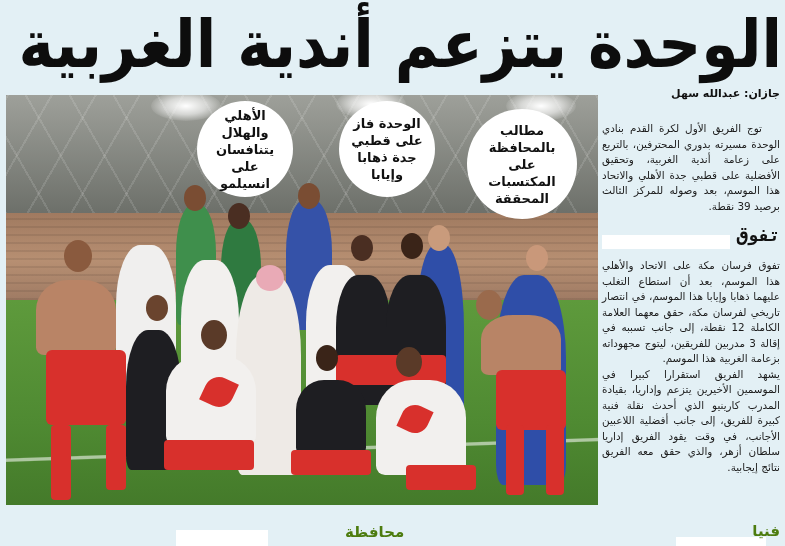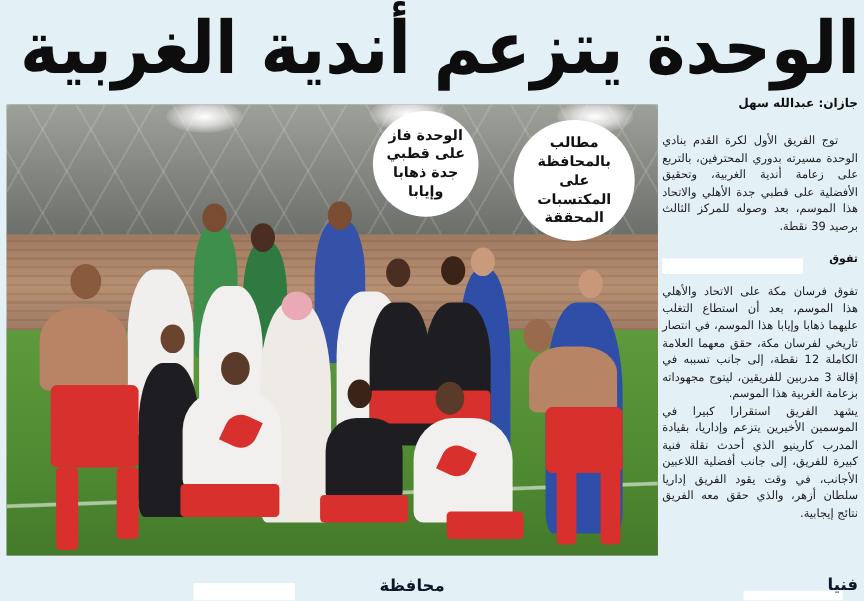--- a/index.html
+++ b/index.html
@@ -104,29 +104,30 @@
       height:24px;
       margin:11px 0 9px 0;
     }
     .subhead .bar {
       position:absolute; left:0; top:10px;
       width:128px; height:14px;
       background:#ffffff;
     }
     .subhead .label {
       position:absolute; right:0; top:0;
-      font-size:10px; font-weight:bold; color:#111;
+      font-size:18px; font-weight:bold; color:#111;
       line-height:22px;
+      font-family:Liberation Mono, monospace;
     }
     .bottom-bar {
       position:absolute; background:#fff;
     }
     .bottom-label {
       position:absolute; direction:rtl;
-      font-weight:bold; font-size:15px; color:#0f172a; line-height:22px;
+      font-weight:bold; font-size:15px; color:#4d7c0f; line-height:22px;
     }
   </style>
 </head>
 <body>
 
 <h1 class="headline">الوحدة يتزعم أندية الغربية في دوري المحترفين</h1>
 
 <div class="photo">
   <div class="roof"></div>
   <div class="light" style="left:145px;top:-4px;"></div>
@@ -187,20 +188,24 @@
   <div class="player" style="left:540px;top:330px;width:18px;height:70px;background:#d8302c;border-radius:4px;"></div>
 
   <div class="circle" style="left:333px;top:6px;width:96px;height:96px;">الوحدة فاز
 على قطبي
 جدة ذهابا
 وإيابا</div>
   <div class="circle" style="left:461px;top:14px;width:110px;height:110px;">مطالب
 بالمحافظة على
 المكتسبات
 المحققة</div>
+  <div class="circle" style="left:191px;top:6px;width:96px;height:96px;">الأهلي
+والهلال
+يتنافسان على
+انسيلمو</div>
 </div>
 
 <div class="col">
   <div class="byline">جازان: عبدالله سهل</div>
   <p class="para indent">توج الفريق الأول لكرة القدم بنادي الوحدة مسيرته بدوري المحترفين، بالتربع على زعامة أندية الغربية، وتحقيق الأفضلية على قطبي جدة الأهلي والاتحاد هذا الموسم، بعد وصوله للمركز الثالث برصيد 39 نقطة.</p>
 
   <div class="subhead">
     <div class="bar"></div>
     <div class="label">تفوق</div>
   </div>

